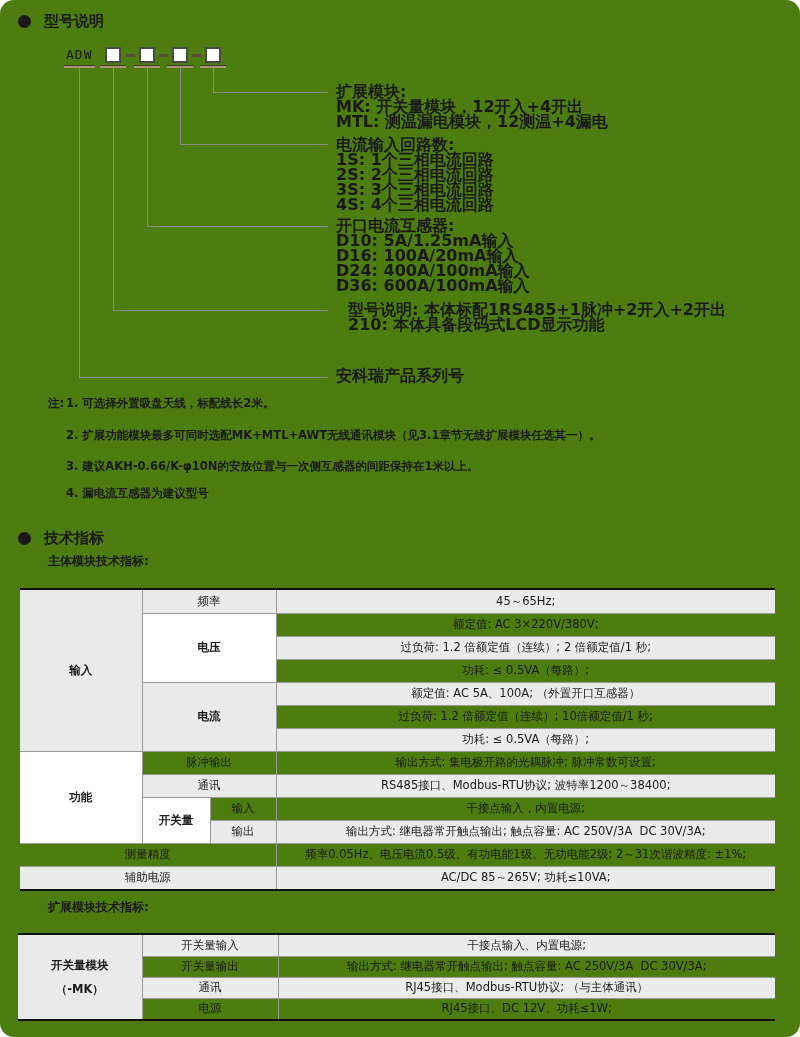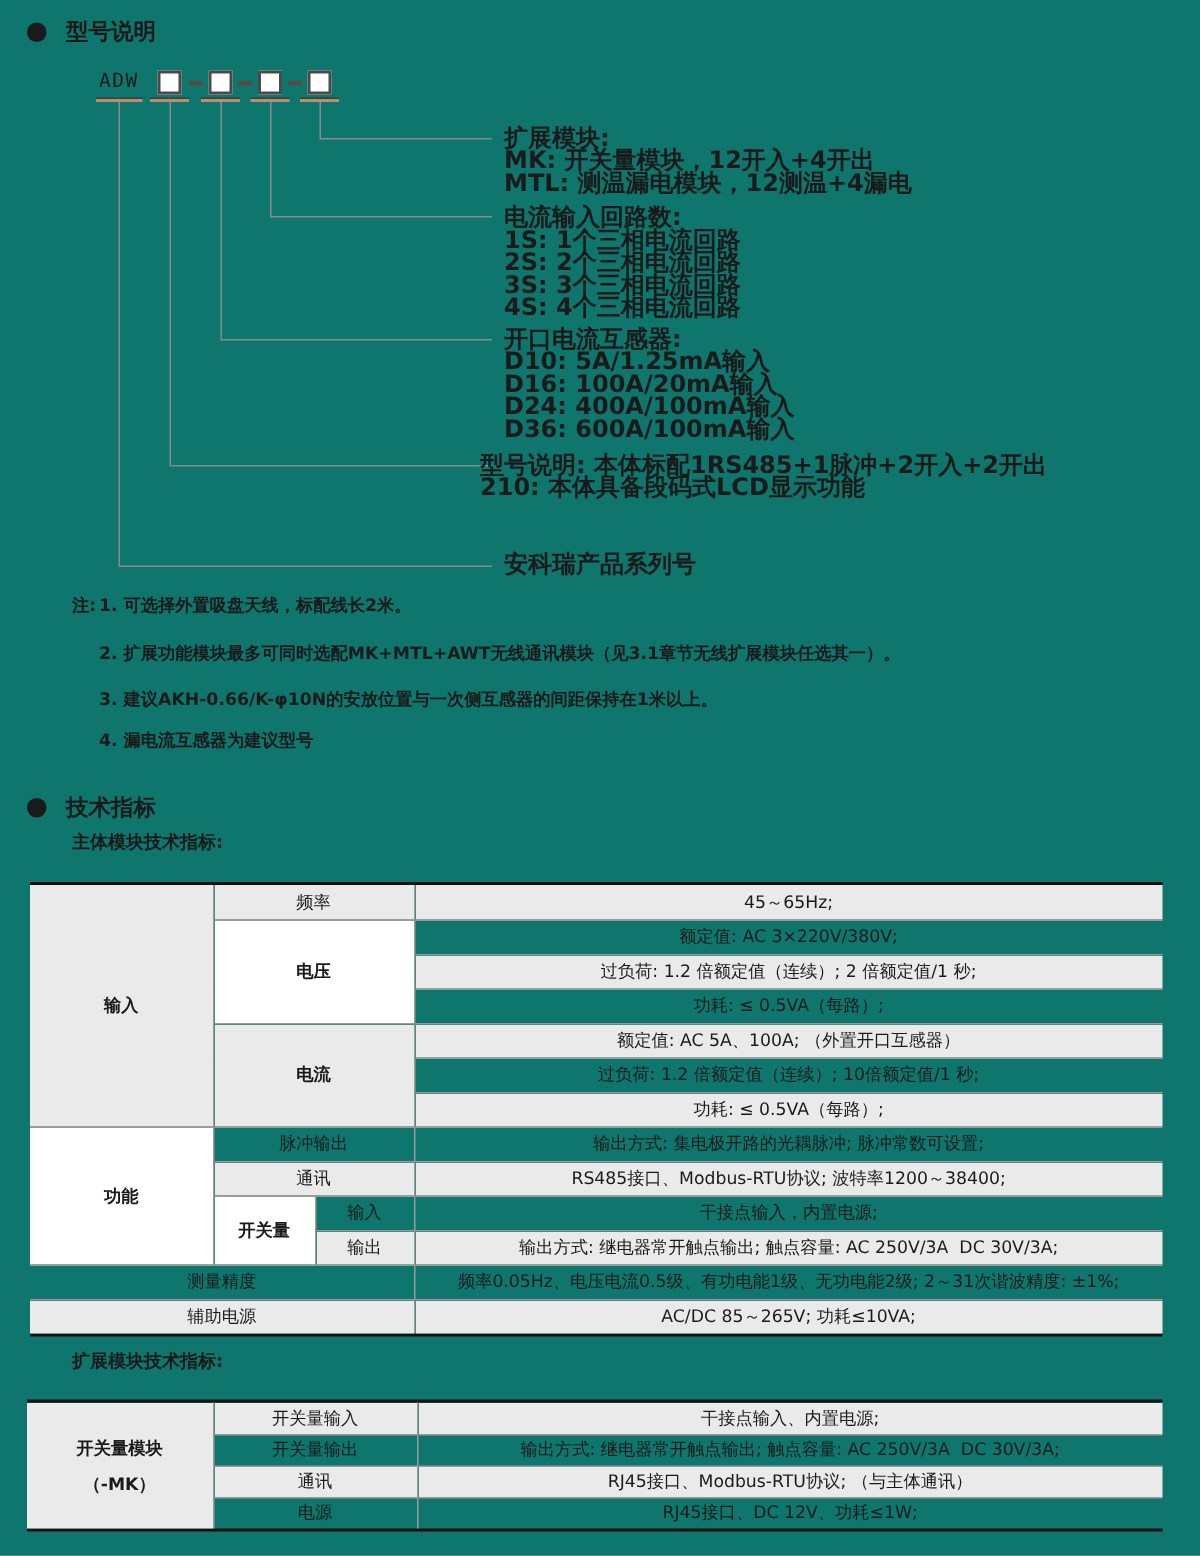--- a/index.html
+++ b/index.html
@@ -1,21 +1,21 @@
 <!DOCTYPE html>
 <html><head>
 <meta charset="utf-8">
 <style>
   html,body { margin:0; padding:0; }
   body {
     width:800px; height:1037px; background:#ffffff;
     font-family:"DejaVu Sans","Liberation Sans",sans-serif;
     color:#1a1a1a;
   }
-  .page { position:relative; width:800px; height:1037px; overflow:hidden; background:#0f766e; }
+  .page { position:relative; width:800px; height:1037px; overflow:hidden; background:#4d7c0f;border-radius:14px; }
   .abs { position:absolute; }
 
   
   .sec-header { display:flex; align-items:center; gap:13px; font-size:15px; font-weight:bold; }
   .bullet { width:13px; height:13px; background:#1a1a1a; border-radius:50%; flex:0 0 auto; }
   .caption { font-size:12px; font-weight:600; }
 
   
   .adw { font-family:"DejaVu Sans Mono","Liberation Mono",monospace; font-weight:normal; font-size:13px; letter-spacing:1px;text-align:center; }
   .mbox { width:16px; height:16px; box-sizing:border-box; border:2px solid #4a4a4a; background:#fff; }
@@ -94,21 +94,21 @@
       <div>3S: 3个三相电流回路</div>
       <div>4S: 4个三相电流回路</div>
     </div>
     <div class="branch abs" style="left:336px; top:218px;">
       <div>开口电流互感器:</div>
       <div>D10: 5A/1.25mA输入</div>
       <div>D16: 100A/20mA输入</div>
       <div>D24: 400A/100mA输入</div>
       <div>D36: 600A/100mA输入</div>
     </div>
-    <div class="branch abs" style="left:320px; top:302px;">
+    <div class="branch abs" style="left:348px; top:302px;">
       <div>型号说明: 本体标配1RS485+1脉冲+2开入+2开出</div>
       <div>210: 本体具备段码式LCD显示功能</div>
     </div>
     <div class="branch abs" style="left:336px; top:368px;">
       <div>安科瑞产品系列号</div>
     </div>
   </div>
 
   <div class="note abs" style="left:48px; top:396px;">注:</div>
   <div class="note abs" style="left:66px; top:396px;">1. 可选择外置吸盘天线，标配线长2米。</div>

